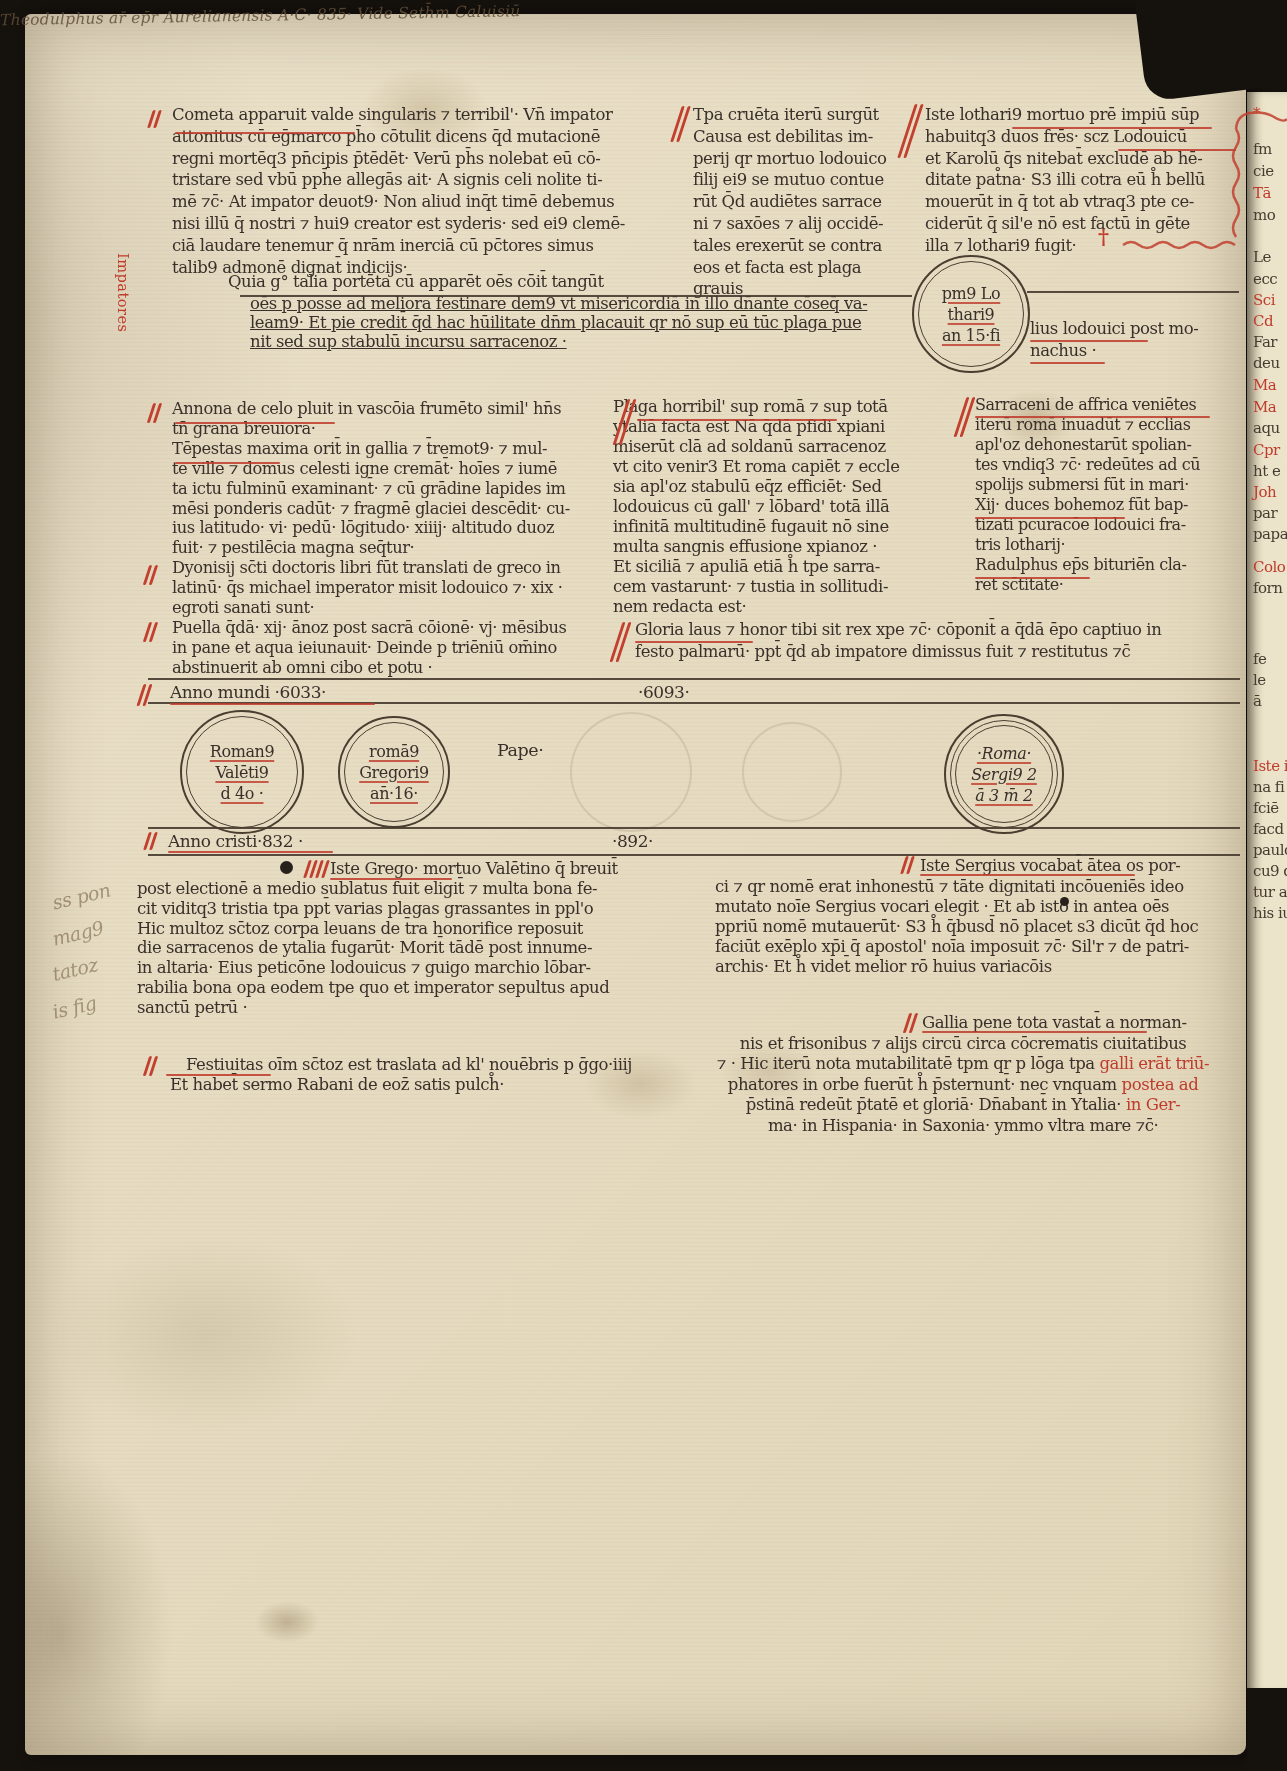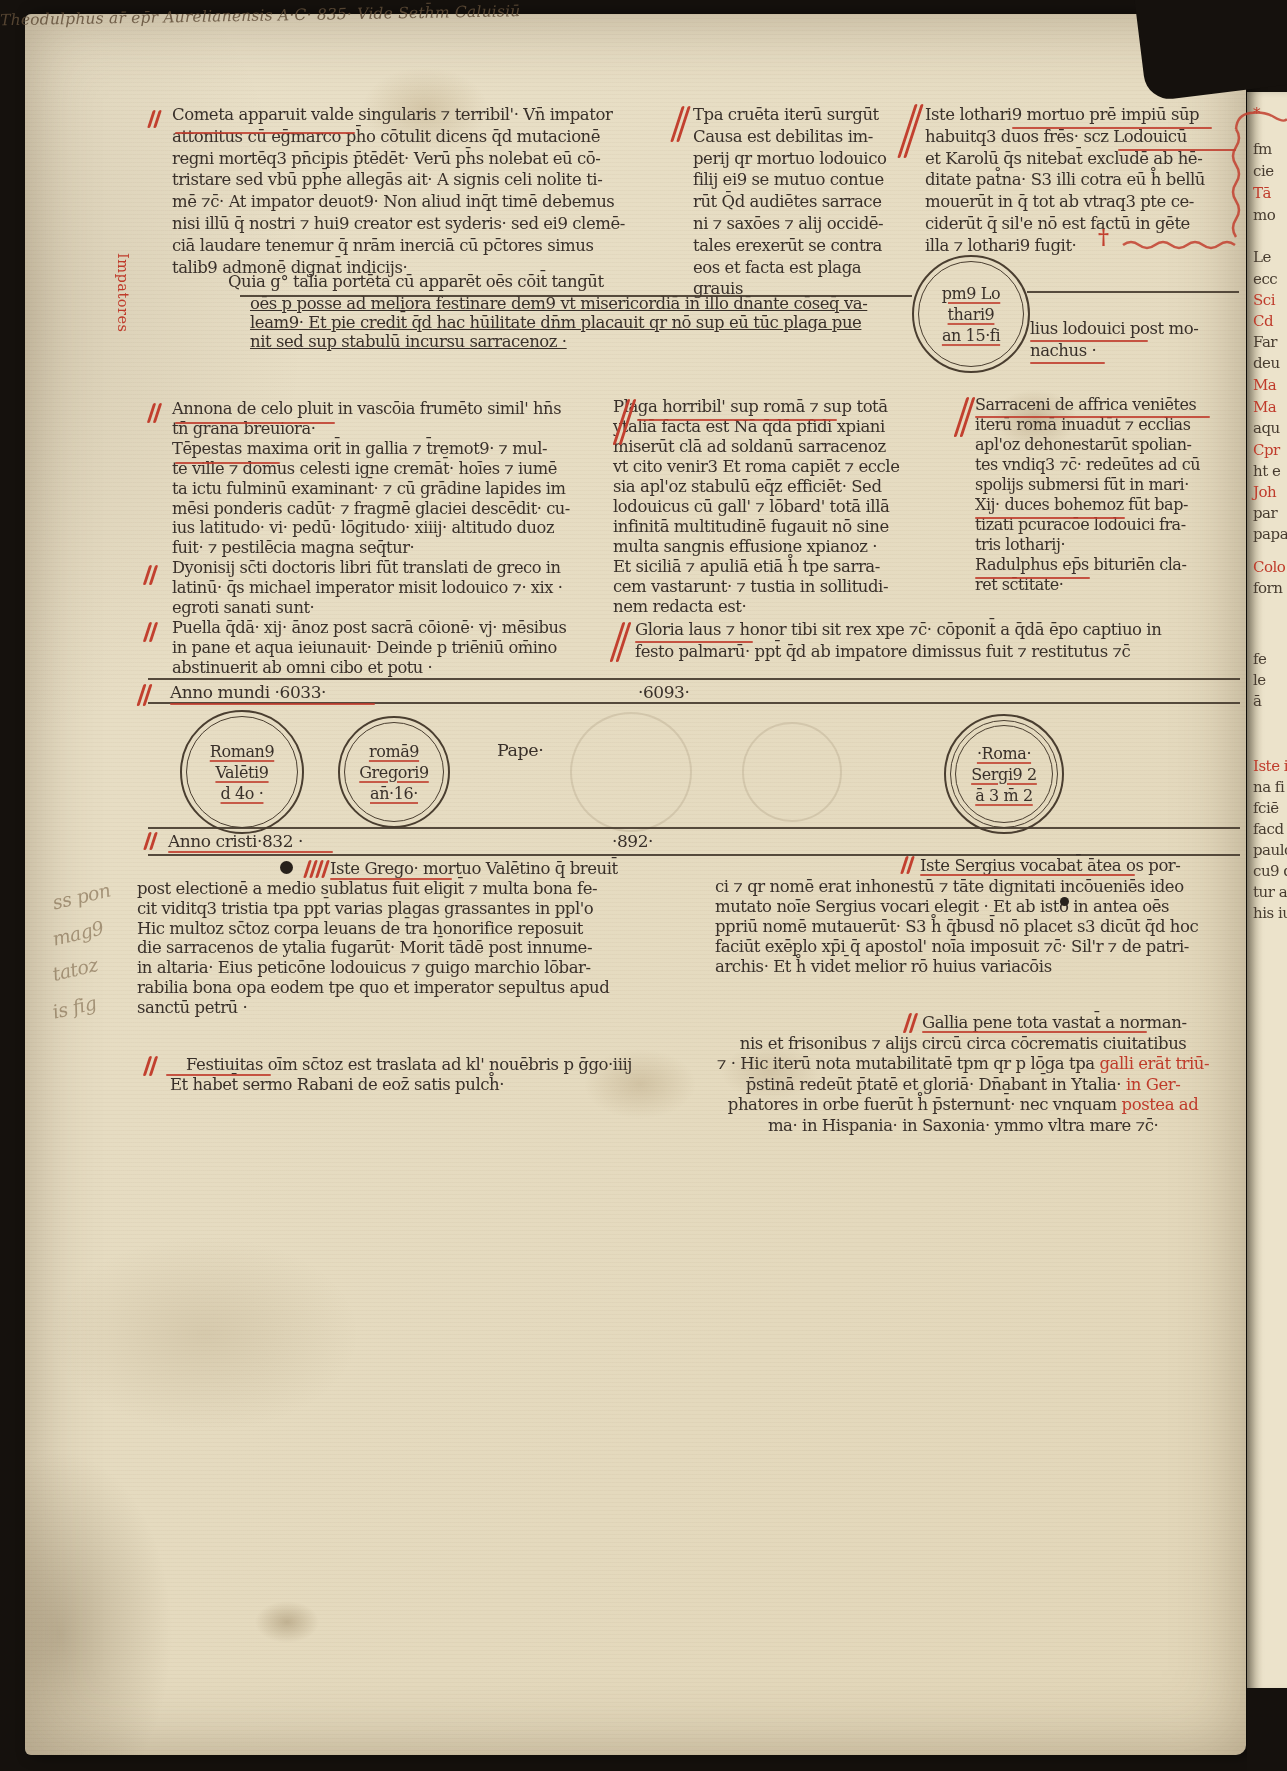--- a/index.html
+++ b/index.html
@@ -223,21 +223,21 @@
 <div class="circ" style="left:338px; top:716px; width:108px; height:108px;">
   <div class="inner">
       <div class="tl">romā9</div>
       <div class="tl">Gregori9</div>
       <div class="tl">an̄·16·</div>
     </div>
 </div>
 <div class="tb" id="pape">Pape·</div>
 <div class="ghost" style="left:570px; top:712px; width:118px; height:116px;"></div>
 <div class="ghost" style="left:742px; top:722px; width:96px; height:96px;"></div>
-<div class="circ triple" style="left:944px; top:714px; width:116px; height:116px;">
+<div class="circ triple" style="left:944px; top:714px; width:116px; height:116px;font-style:italic;">
   <div class="inner">
       <div class="tl">·Roma·</div>
       <div class="tl">Sergi9 2</div>
       <div class="tl">ā 3 m̄ 2</div>
     </div>
 </div>
 
 <div class="rule" style="left:148px; top:827px; width:1092px;"></div>
 <div class="tb" id="cristi-left">Anno cristi·832 ·</div>
 <div class="tb" id="cristi-center">·892·</div>
@@ -262,22 +262,22 @@
     <div class="tl">ppriū nomē mutauerūt· S3 h̊ q̄busd̄ nō placet s3 dicūt q̄d hoc</div>
     <div class="tl">faciūt exēplo xp̄i q̄ apostol' noīa imposuit ⁊c̄· Sil'r ⁊ de patri-</div>
     <div class="tl">archis· Et h̊ videt̄ melior rō huius variacōis</div>
   </div>
 <div class="dot" style="left:1060px; top:897px; width:9px; height:9px;"></div>
 
 <div class="tb" id="gallia1">Gallia pene tota vastat̄ a norman-</div>
 <div class="tb" id="galliarest">
   <div class="rowline">nis et frisonibus ⁊ alijs circū circa cōcrematis ciuitatibus</div>
   <div class="rowline"><span>⁊ · Hic iterū nota mutabilitatē tpm qr p lōga tpa </span><span class="red">galli erāt triū-</span></div>
+  <div class="rowline"><span>phatores in orbe fuerūt h̊ p̄sternunt̄· nec vnquam </span><span class="red">postea ad</span></div>
   <div class="rowline"><span>p̄stinā redeūt p̄tatē et gloriā· Dn̄abant̄ in Ytalia· </span><span class="red">in Ger-</span></div>
-  <div class="rowline"><span>phatores in orbe fuerūt h̊ p̄sternunt̄· nec vnquam </span><span class="red">postea ad</span></div>
   <div class="rowline">ma· in Hispania· in Saxonia· ymmo vltra mare ⁊c̄·</div>
 </div>
 
 <div class="tb" id="festiu">
     <div class="tl">Festiuitas oīm sc̄toz est traslata ad kl' nouēbris p ḡgo·iiij</div>
     <div class="tl">Et habet̄ sermo Rabani de eoz̄ satis pulch̊·</div>
   </div>
 
 <div class="tb" id="marg">
     <div class="tl" style="top: 885px;">ss pon</div>

